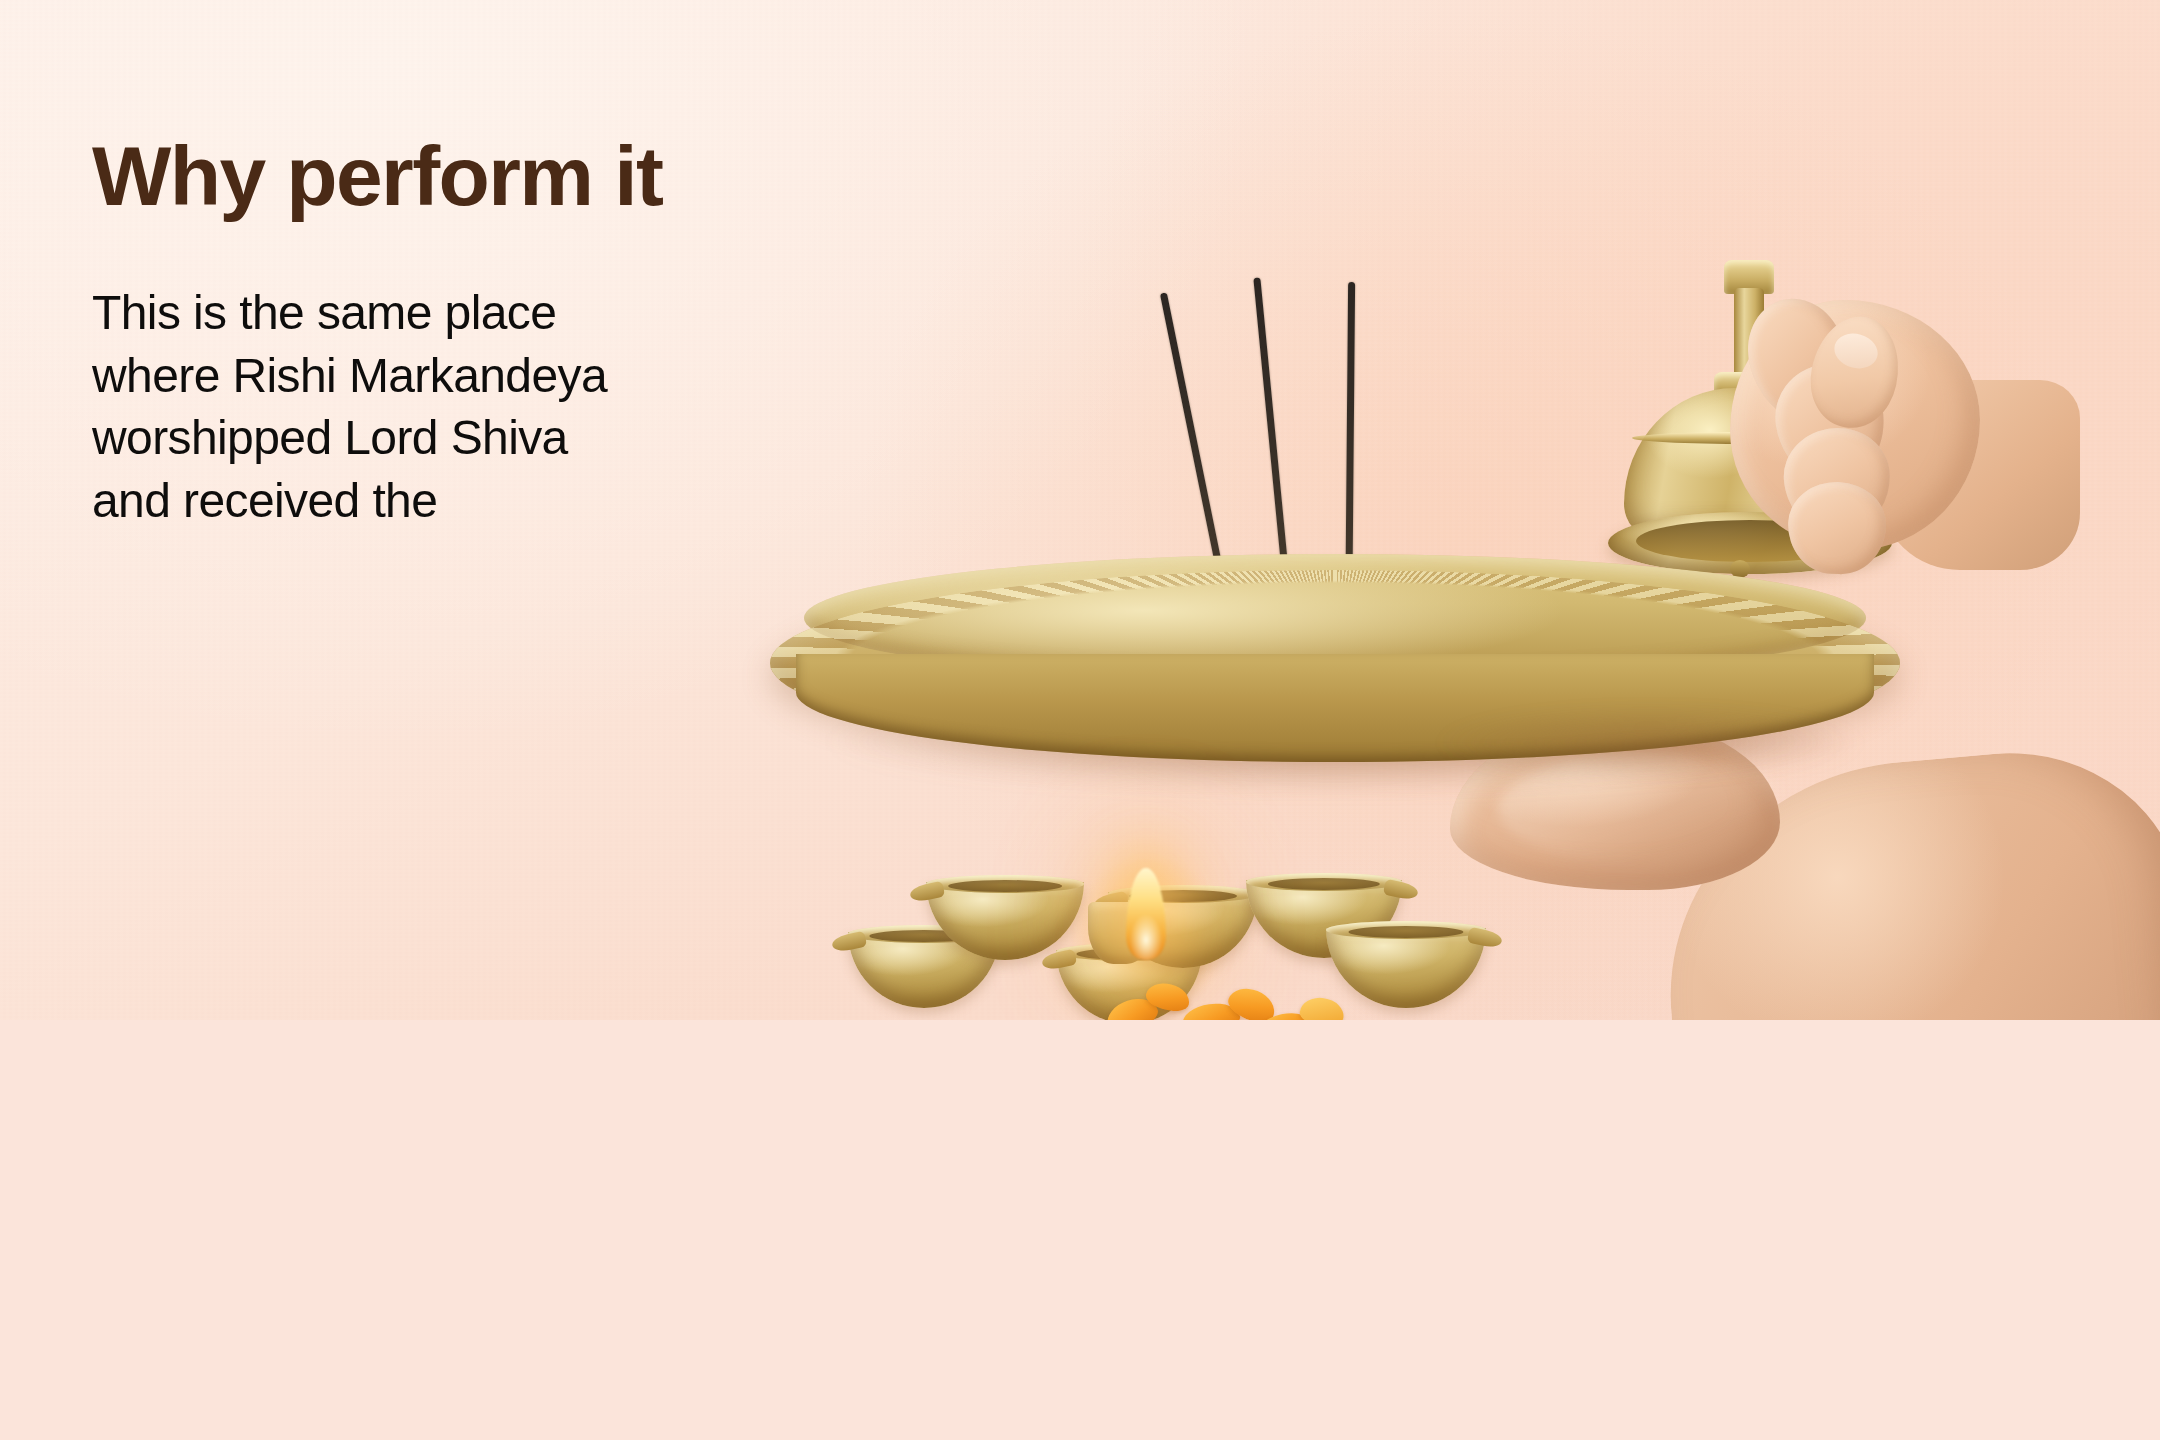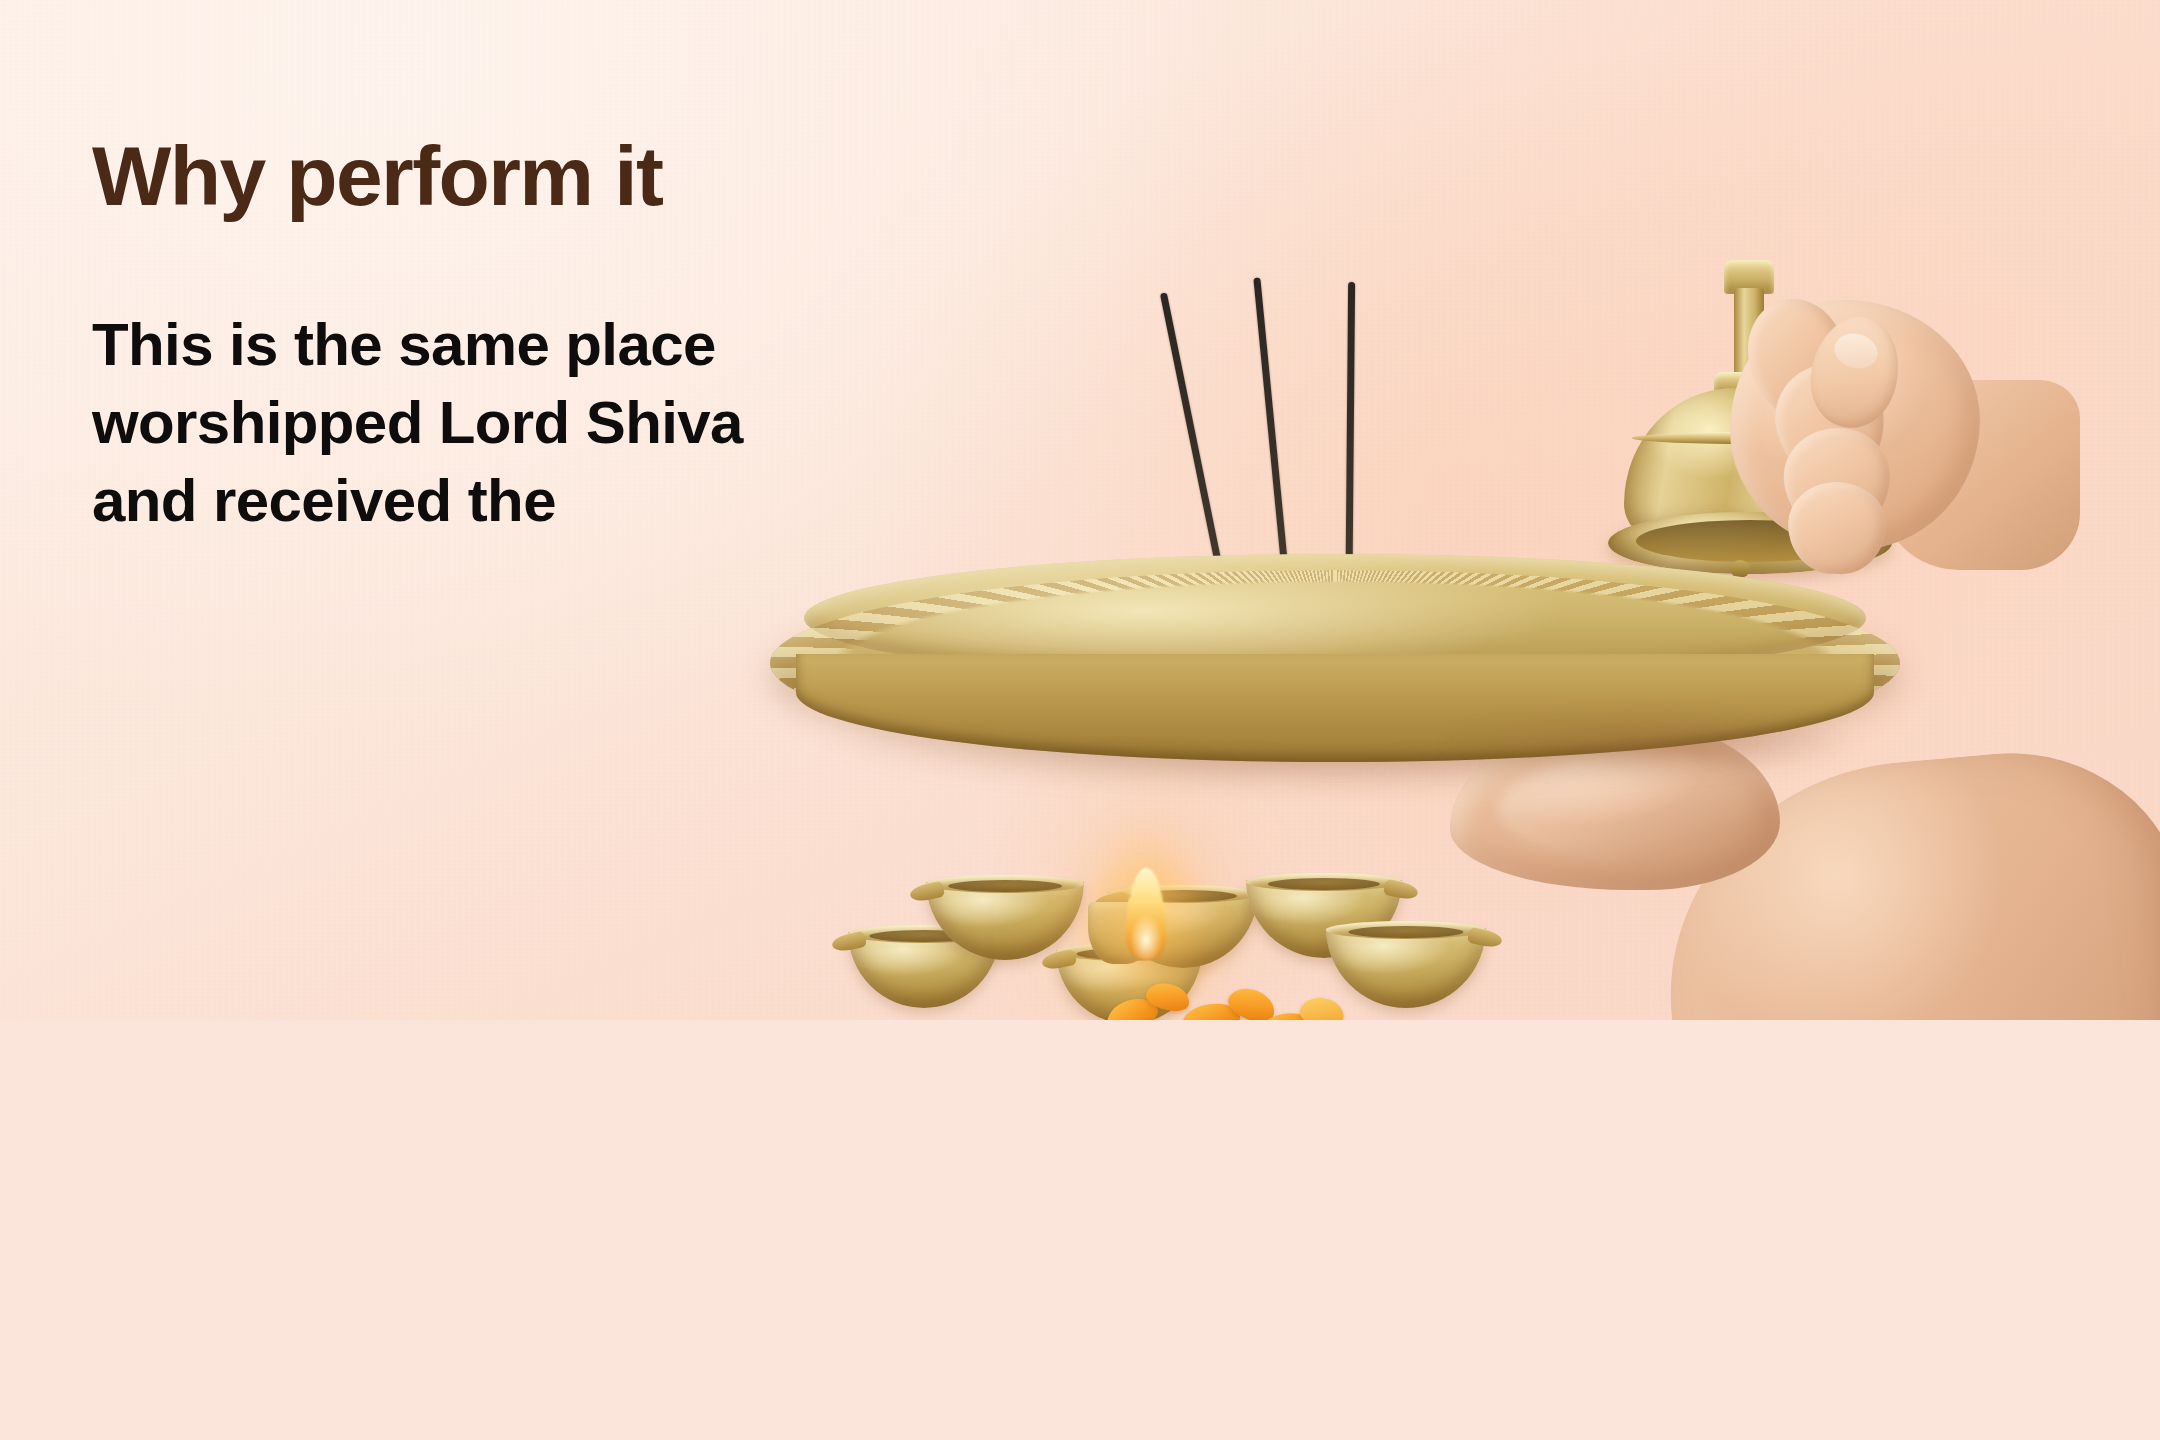--- a/index.html
+++ b/index.html
@@ -44,23 +44,23 @@
   .headline {
     font-size:84px;
     font-weight:700;
     line-height:1.10;
     letter-spacing:-1.6px;
     color:#4a2a16;
   }
   .headline .hl-line { display:block; white-space:pre; }
 
   .body-copy {
-    margin-top:84px;
-    font-size:60px;
-    font-weight:700;
+    margin-top:60px;
+    font-size:48px;
+    font-weight:400;
     line-height:1.30;
     letter-spacing:-0.6px;
     color:#0e0d0c;
     max-width:900px;
   }
   .body-copy .bc-line { display:block; white-space:pre; }
 
   
   .photo {
     position:absolute;
@@ -344,20 +344,21 @@
   <div class="bg-grain"></div>
 
   <div class="text-col">
 
     <h1 class="headline">
       <span class="hl-line">Why perform it</span>
     </h1>
 
     <p class="body-copy">
       <span class="bc-line">This is the same place</span>
+      <span class="bc-line">where Rishi Markandeya</span>
       <span class="bc-line">worshipped Lord Shiva</span>
       <span class="bc-line">and received the</span>
     </p>
   </div>
 
   <div class="photo">
 
     <div class="incense">
       <div class="stick s1"></div>
       <div class="stick s2"></div>

